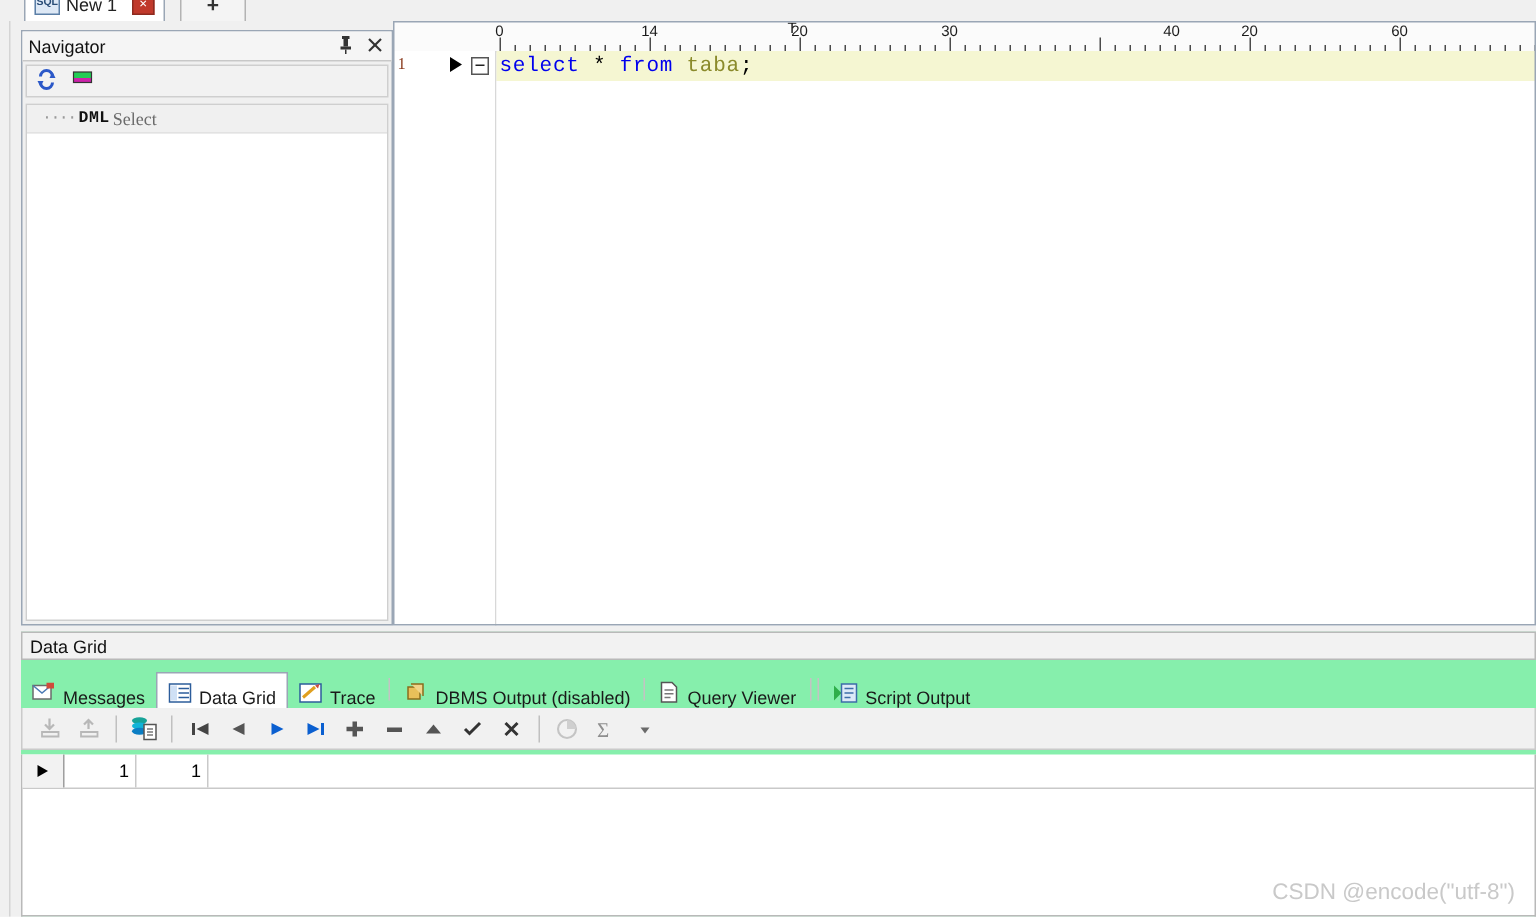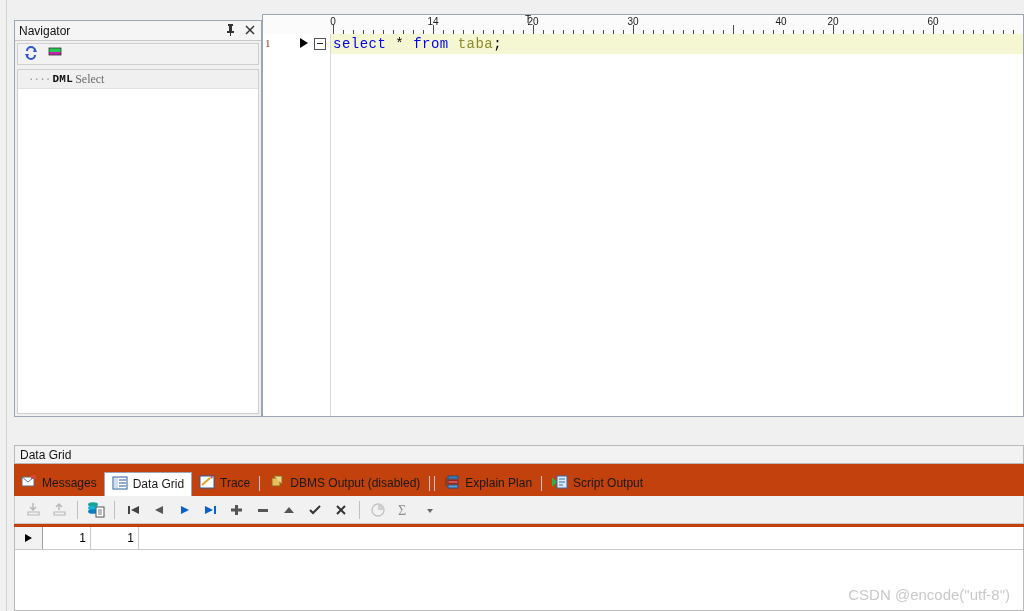--- a/index.html
+++ b/index.html
@@ -73,29 +73,29 @@
   .code-line{position:absolute;left:69px;top:20px;right:0;height:20px;
     background:#f5f6d2;display:flex;align-items:center;padding-left:2px;
     box-sizing:border-box;}
   .code-text{font-family:"Liberation Mono", monospace;font-size:14px;
     white-space:pre;letter-spacing:0.5px;}
   .editor-body{position:absolute;left:69px;top:40px;right:0;bottom:0;background:#ffffff;}
   .editor-frame{position:absolute;left:262px;top:14px;right:0;height:403px;
     border:1px solid #9aa6b5;box-sizing:border-box;pointer-events:none;}
 
   
-  .dock{position:absolute;left:14px;top:421px;right:0;bottom:0;background:#c2410c;margin-top:24px;}
+  .dock{position:absolute;left:14px;top:421px;right:0;bottom:0;background:#86efac;}
   .dock-title{position:absolute;left:0;top:0;width:1010px;height:19px;
     background:#f2f2f2;border:1px solid #b9b9b9;box-sizing:border-box;
     display:flex;align-items:center;padding-left:5px;}
   .dock-title-text{font-size:12px;color:#111;}
 
   .bottom-tabs{position:absolute;left:0;top:25px;width:1010px;height:26px;
     display:flex;align-items:center;gap:0px;border-bottom:1px solid #9aa6b5;}
-  .btab{display:flex;align-items:center;gap:5px;height:25px;padding:0 7px;
+  .btab{display:flex;align-items:flex-end;gap:5px;height:25px;padding:0 7px;
     box-sizing:border-box;font-size:12px;color:#1a1a1a;white-space:nowrap;}
   .btab.active{background:#ffffff;border:1px solid #9aa6b5;border-bottom:1px solid #fff;
     position:relative;top:1px;}
   .btab-sep{width:1px;height:15px;background:#c3c3c3;margin:0 2px;}
 
   
   .grid-toolbar{position:absolute;left:0;top:51px;width:1010px;height:28px;
     background:#f1f1f1;border:1px solid #cacaca;border-top:none;box-sizing:border-box;
     display:flex;align-items:center;padding-left:6px;gap:2px;}
   .tb-btn{width:24px;height:22px;display:flex;align-items:center;justify-content:center;}
@@ -123,20 +123,30 @@
   .leftrail{position:absolute;left:0;top:0;width:6px;height:611px;background:#f0f0f0;
     border-right:1px solid #d4d4d4;}
 </style>
 </head>
 <body>
 
 <div class="app">
 
   <div class="leftrail"></div>
 
+  <div class="tabstrip">
+    <div class="tab">
+      <span class="sql-ico">SQL</span>
+      <span class="tab-label">New 1</span>
+      <span class="tab-close">×</span>
+    </div>
+    <div class="newtab">
+      <span class="plus">+</span>
+    </div>
+  </div>
 
   <div class="nav-panel">
     <div class="nav-title">
       <span class="nav-title-text">Navigator</span>
       <span class="nav-title-btns">
         <span class="pin-ico">
           <svg width="13" height="14" viewBox="0 0 13 14">
             <rect x="4" y="1" width="5" height="2" fill="#333"></rect>
             <rect x="5" y="3" width="3" height="5" fill="#333"></rect>
             <rect x="3" y="8" width="7" height="2" fill="#333"></rect>
@@ -304,30 +314,30 @@
         </div>
         <span class="btab-sep"></span>
         <div class="btab">
           <span><svg width="16" height="14" viewBox="0 0 16 14">
               <path d="M3 3 h8 v8 h-8 z" fill="#e8c05a" stroke="#8a6c1c"></path>
               <path d="M5 1 h8 v8" fill="#f0d489" stroke="#8a6c1c"></path>
             </svg></span>
           <span>DBMS Output (disabled)</span>
         </div>
         <span class="btab-sep"></span>
+        <div class="btab">
+          <span><svg width="14" height="15" viewBox="0 0 14 15">
+              <path d="M2 1 h7 l3 3 v10 h-10 z" fill="#fff" stroke="#555"></path>
+              <line x1="4" y1="6" x2="10" y2="6" stroke="#777"></line>
+              <line x1="4" y1="8.5" x2="10" y2="8.5" stroke="#777"></line>
+              <line x1="4" y1="11" x2="8" y2="11" stroke="#777"></line>
+            </svg></span>
+          <span>Query Viewer</span>
+        </div>
         <span class="btab-sep"></span>
-        <div class="btab">
-          <span><svg width="16" height="14" viewBox="0 0 16 14">
-              <rect x="4" y="1" width="10" height="3" fill="#3f7fc1" stroke="#274f78"></rect>
-              <rect x="4" y="5.5" width="10" height="3" fill="#d9534f" stroke="#8a2a28"></rect>
-              <rect x="4" y="10" width="10" height="3" fill="#5aa0dd" stroke="#274f78"></rect>
-              <line x1="2" y1="2.5" x2="2" y2="11.5" stroke="#444"></line>
-            </svg></span>
-          <span>Explain Plan</span>
-        </div>
         <span class="btab-sep"></span>
         <div class="btab">
           <span><svg width="17" height="14" viewBox="0 0 17 14">
               <polygon points="1,2 1,12 6,7" fill="#2fae4a"></polygon>
               <rect x="6" y="1" width="10" height="12" fill="#dce9f7" stroke="#3c6da8"></rect>
               <line x1="8" y1="4" x2="14" y2="4" stroke="#3c6da8"></line>
               <line x1="8" y1="7" x2="14" y2="7" stroke="#3c6da8"></line>
               <line x1="8" y1="10" x2="12" y2="10" stroke="#3c6da8"></line>
             </svg></span>
           <span>Script Output</span>

